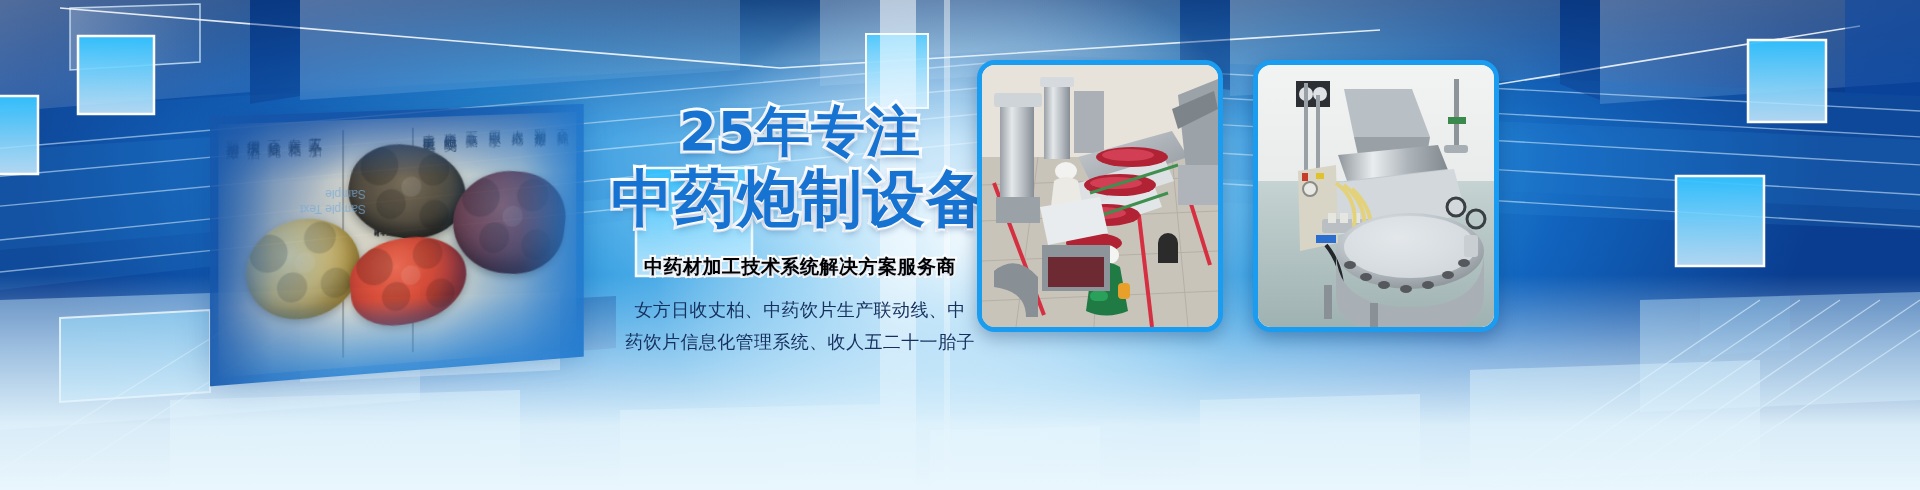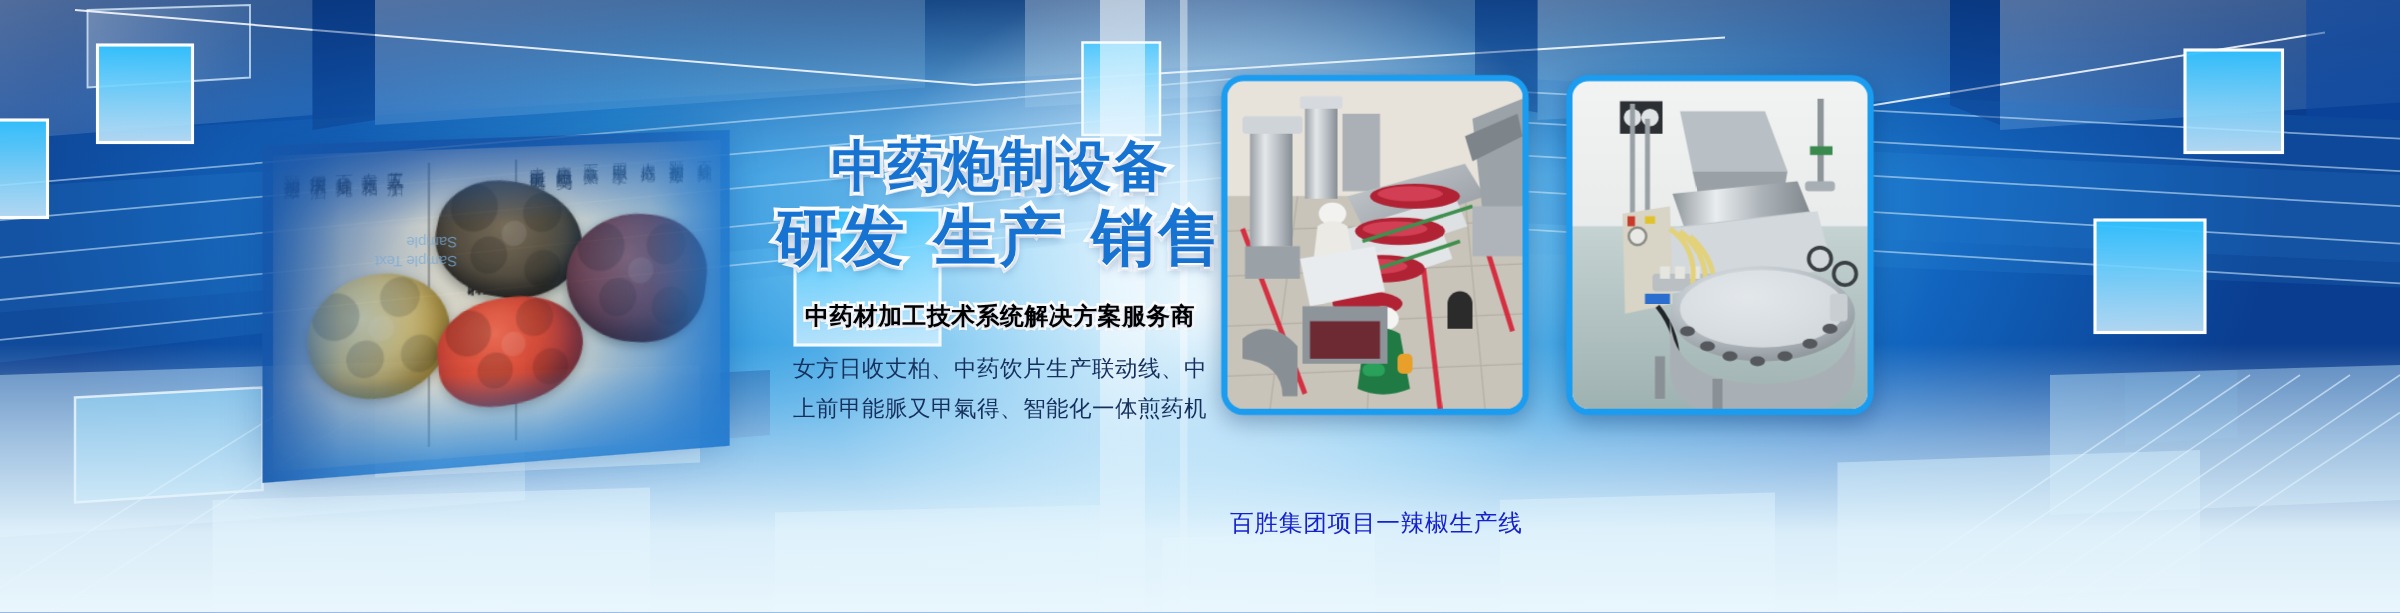--- a/index.html
+++ b/index.html
@@ -130,21 +130,21 @@
     font-family:"DejaVu Sans","Liberation Sans",sans-serif;
     font-weight:bold;
     color:#1773d2;
     line-height:1.02;
     letter-spacing:1px;
     -webkit-text-stroke:6px #ffffff;
     paint-order:stroke fill;
     text-shadow:0 2px 0 rgba(255,255,255,.9), 0 4px 7px rgba(10,55,120,.35);
   }
   .hl-1{font-size:54px;}
-  .hl-2{font-size:44px;margin-top:8px;}
+  .hl-2{font-size:62px;margin-top:8px;}
   .hl-3{font-size:50px;margin-top:8px;letter-spacing:3px;}
   .hl-sub{
     margin-top:24px;
     font-family:"DejaVu Sans","Liberation Sans",sans-serif;
     font-weight:bold;font-size:19px;color:#000000;
     -webkit-text-stroke:4px #ffffff;
     paint-order:stroke fill;
     letter-spacing:.5px;
     text-shadow:0 1px 3px rgba(10,55,120,.28);
   }
@@ -313,26 +313,26 @@
     </div>
     <div class="herb-fade"></div>
   </div>
 
   <div class="sample-text">
     <div>Sample Text</div>
     <div>Sample</div>
   </div>
 
   <div class="headline">
+    <div class="hl-line hl-1">25年专注</div>
     <div class="hl-line hl-2">中药炮制设备</div>
-    <div class="hl-line hl-3">研发 生产 销售</div>
     <div class="hl-sub">中药材加工技术系统解决方案服务商</div>
     <div class="hl-body">
       <div>女方日收丈柏、中药饮片生产联动线、中</div>
-      <div>上前甲能脈又甲氣得、智能化一体煎药机</div>
+      <div>药饮片信息化管理系统、收人五二十一胎子</div>
     </div>
   </div>
 
   <div class="card one">
     <div class="photo">
       <svg viewBox="0 0 236 262" preserveAspectRatio="none" width="100%" height="100%">
         <defs>
           <linearGradient id="floor1" x1="0" y1="0" x2="0" y2="1">
             <stop offset="0" stop-color="#d9d4cb"></stop>
               <stop offset="1" stop-color="#b5b0a6"></stop>
@@ -502,15 +502,14 @@
         <circle cx="198" cy="142" r="9" fill="none" stroke="#3a3f43" stroke-width="3"></circle>
         <circle cx="218" cy="154" r="9" fill="none" stroke="#3a3f43" stroke-width="3"></circle>
         <rect x="206" y="170" width="14" height="22" rx="3" fill="#c9ced2"></rect>
 
         <rect x="66" y="220" width="8" height="34" fill="#8a9196"></rect>
         <rect x="112" y="238" width="8" height="24" fill="#8a9196"></rect>
       </svg>
     </div>
   </div>
 
-  <div class="cap one">百胜集团项目一辣椒生产线</div>
 
 </div>
 
 </body></html>

